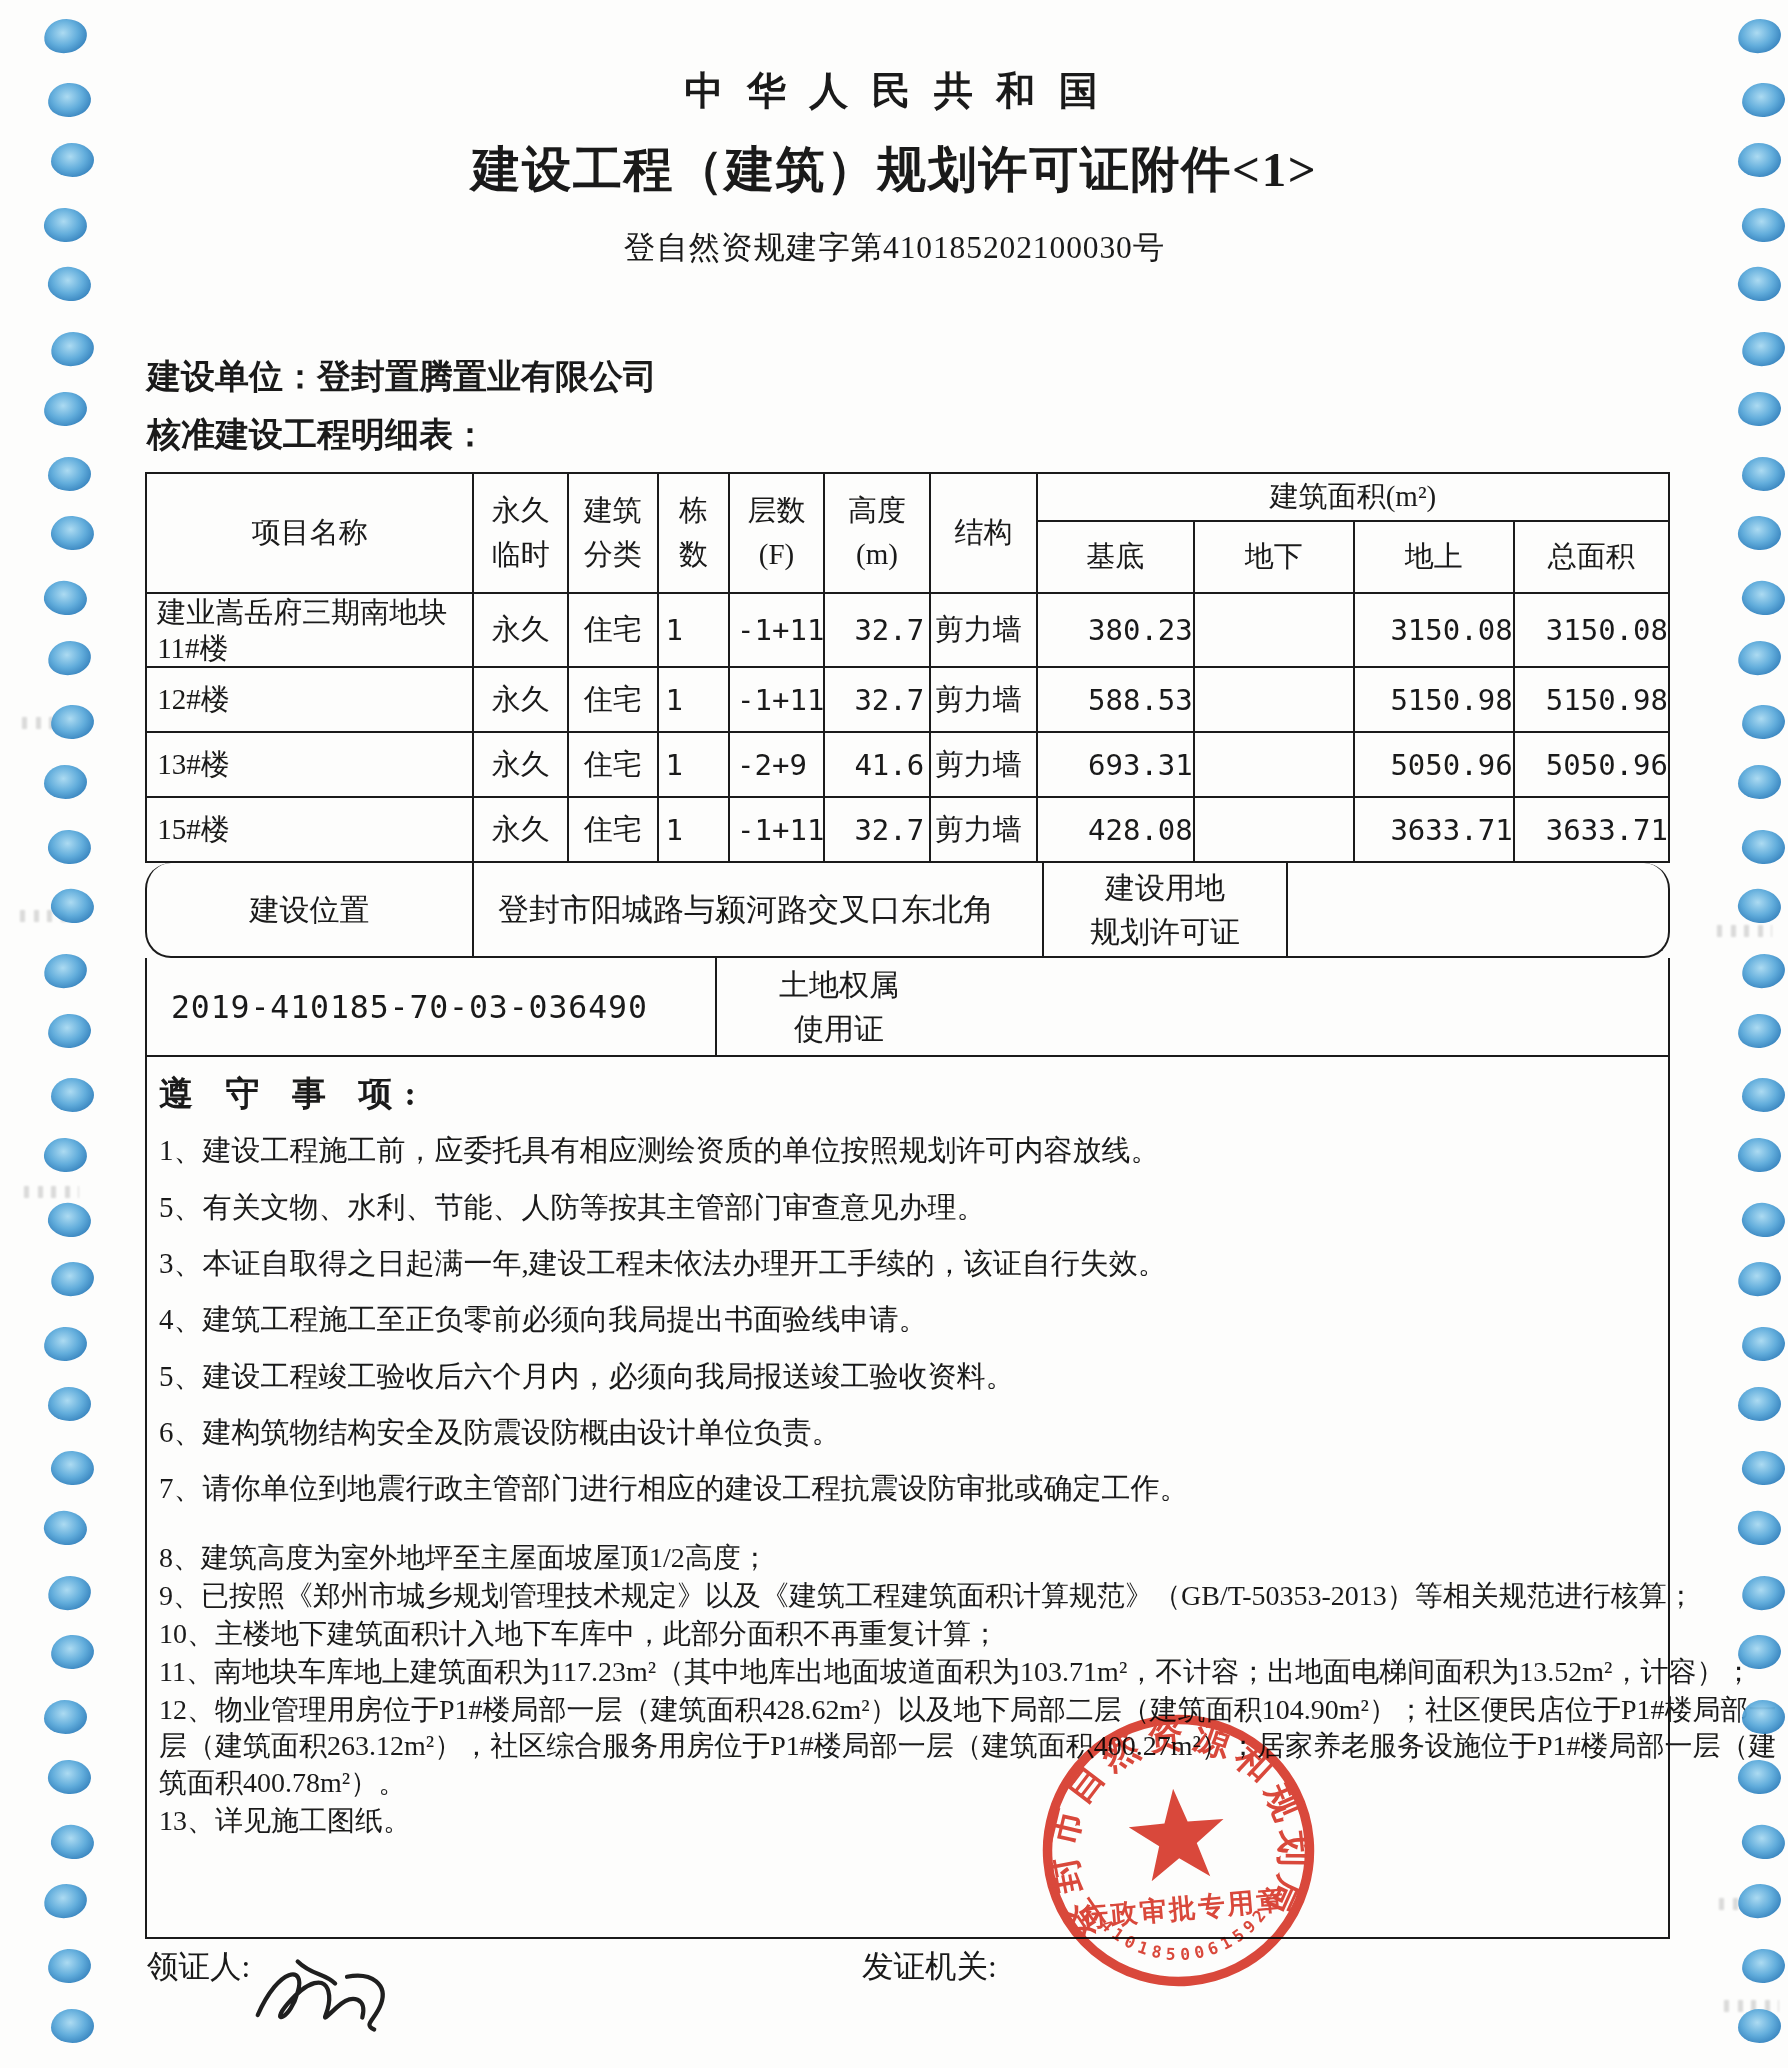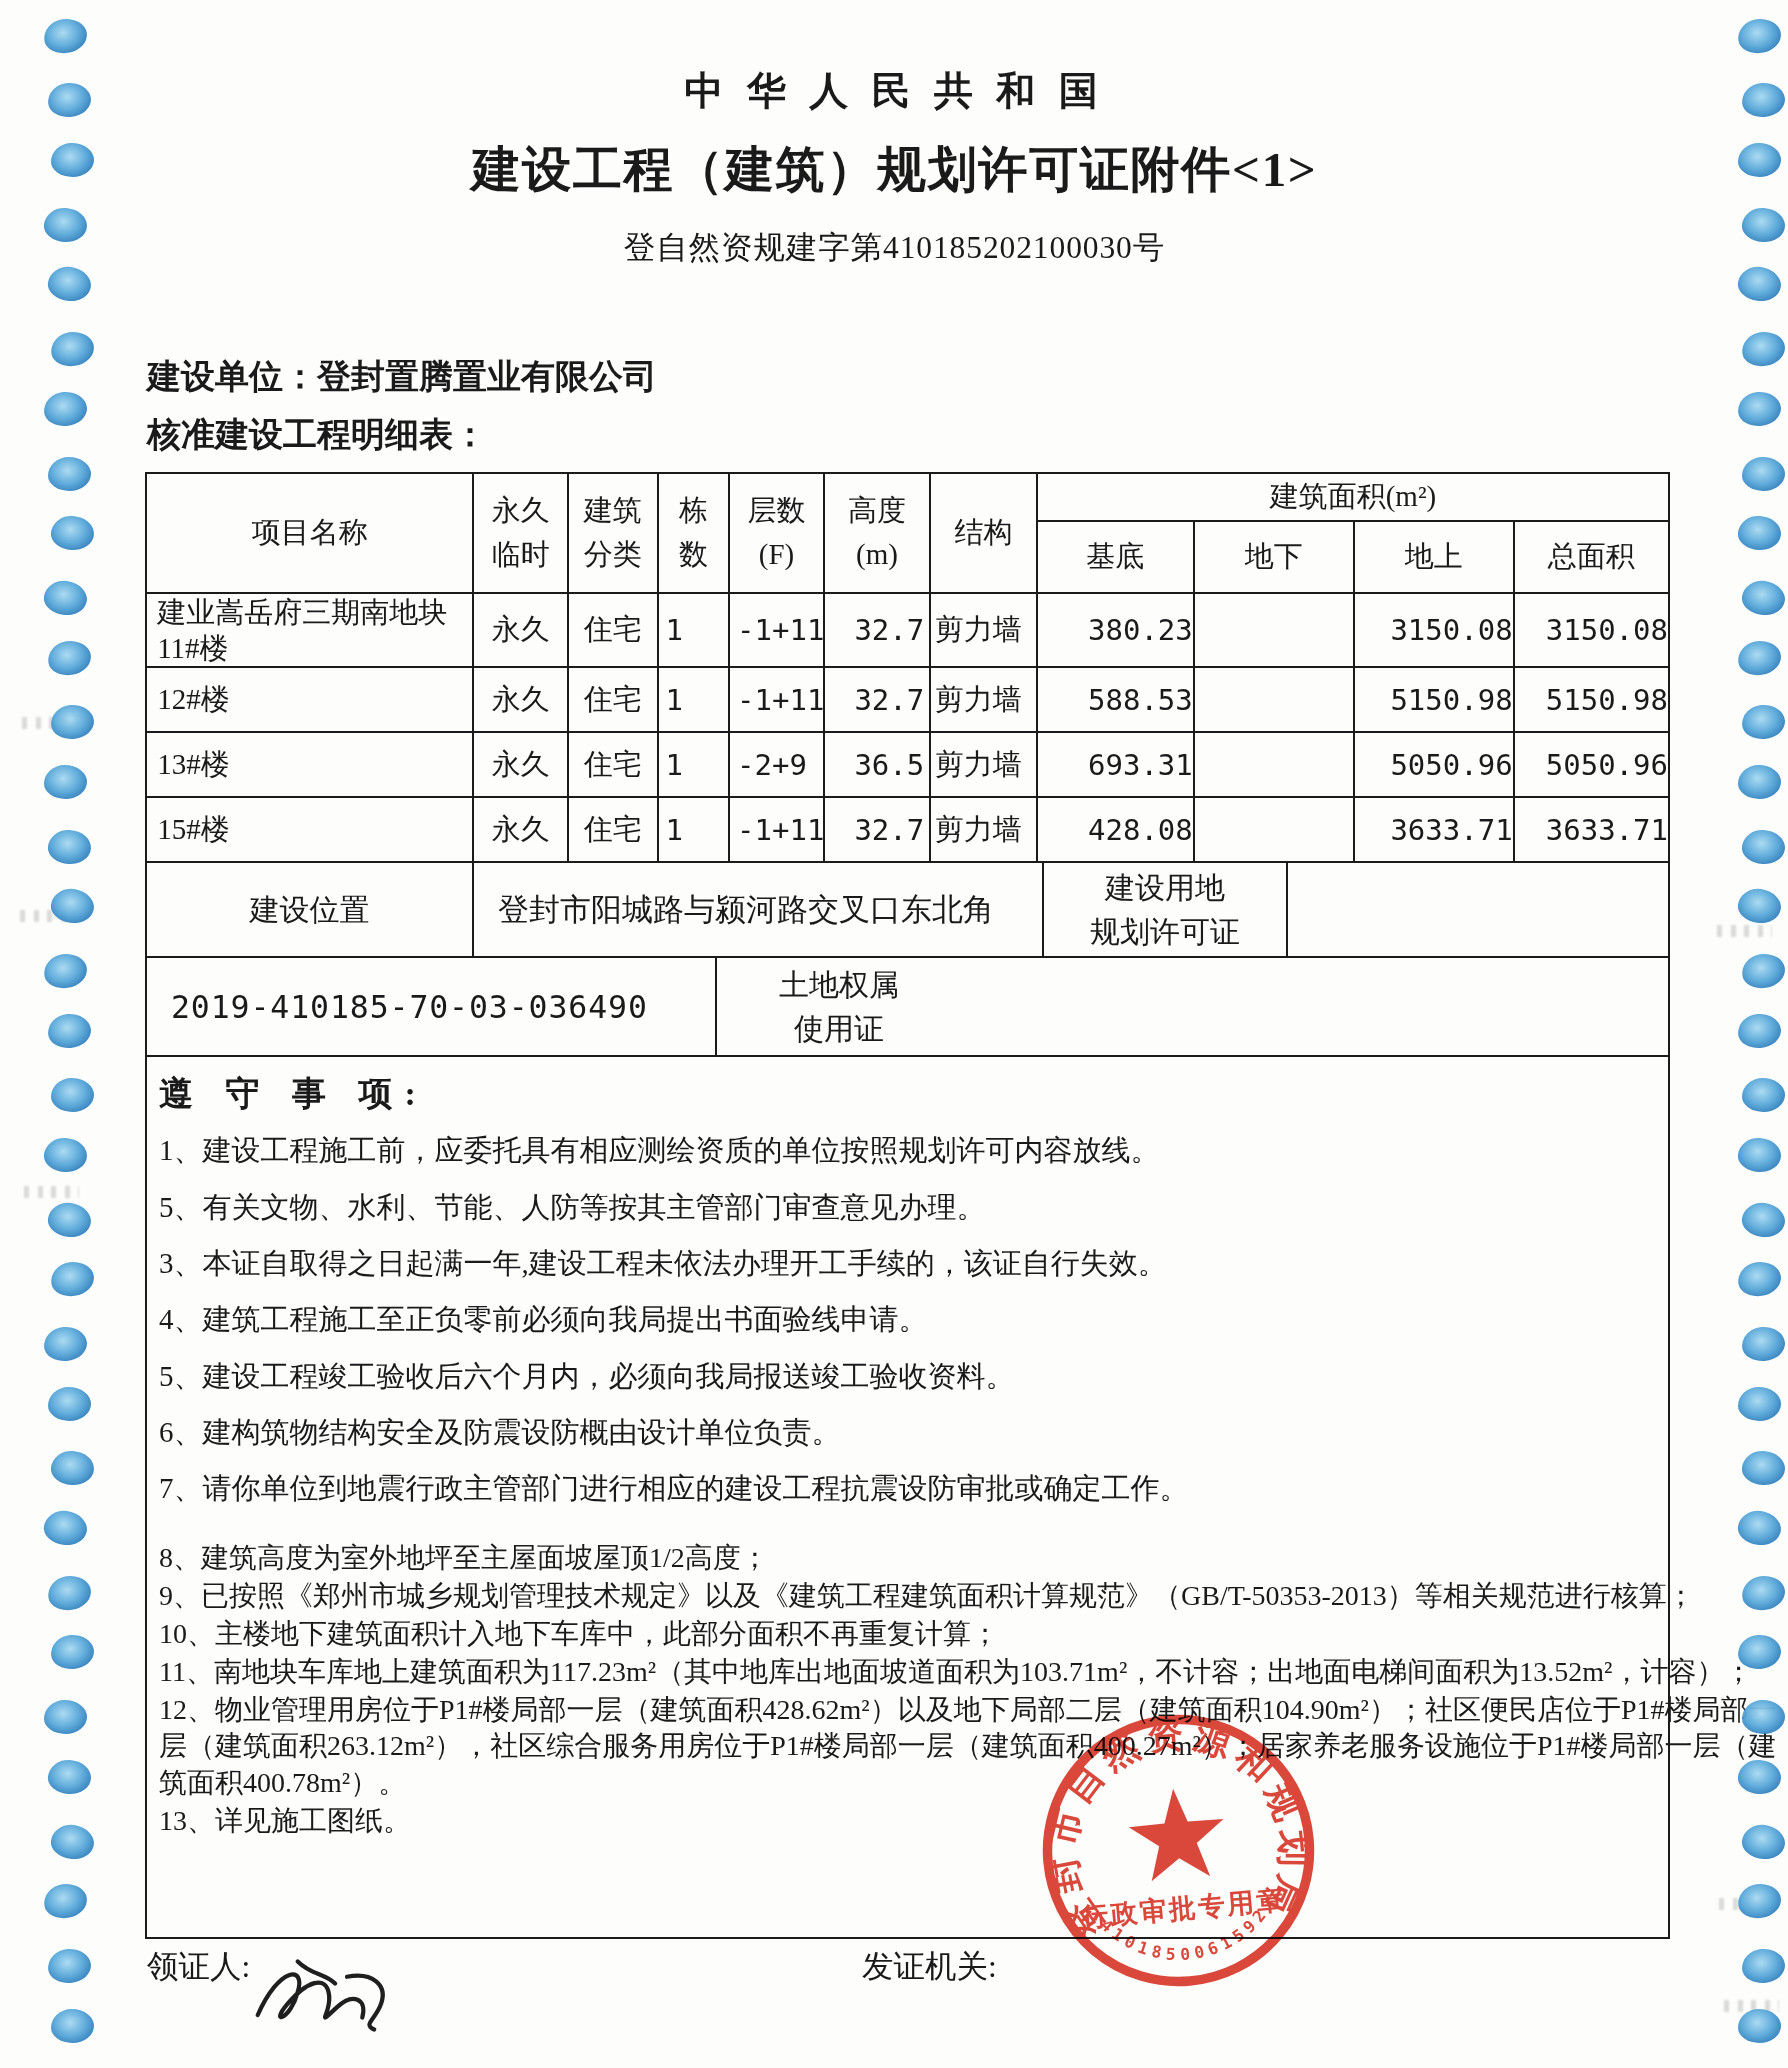--- a/index.html
+++ b/index.html
@@ -44,21 +44,21 @@
   .c-name   { text-align:left; padding-left:10.2px; font-size:29px; line-height:1.25; }
   .c-center { text-align:center; font-size:29px; }
   .c-floors { text-align:left; padding-left:6.8px; font-family:"DejaVu Sans Mono",monospace; font-size:29px; }
   .c-height { text-align:right; padding-right:5.1px; font-family:"DejaVu Sans Mono",monospace; font-size:29px; }
   .c-struct { text-align:left; padding-left:3.4px; font-size:29px; }
   .c-num    { text-align:right; font-family:"DejaVu Sans Mono",monospace; font-size:29px; }
   
   .frow { display:flex; border:2.6px solid #1b1b1b; border-top:none; }
   .frow > div { border-right:2.6px solid #1b1b1b; display:flex; align-items:center; }
   .frow > div:last-child { border-right:none; }
-  .loc  { height:95px; }
+  .loc  { height:95px;border-radius:26px; }
   .appr { height:99px; }
   .lab  { justify-content:center; text-align:center; font-size:30px; line-height:1.45; }
   .w-lab1 { width:21.5%; } .w-val1 { width:37.5%; } .w-lab2 { width:16%; } .w-val2 { width:25%; }
   .val { padding-left:24px; font-size:31px;text-align:center; }
   .mono { font-family:"DejaVu Sans Mono",monospace; font-size:31.5px; letter-spacing:0.9px; }
   .val2 { font-size:28px; line-height:1.3; padding:5.1px 8.5px; }
   
   .notes { border:2.6px solid #1b1b1b; border-top:none; min-height:882px; padding:13.6px 0 0 12px; overflow:visible; }
   .notes h3 { font-size:34px; font-weight:bold; letter-spacing:12px; }
   .note { font-size:29px; line-height:1.5; width:1618px; }
@@ -231,21 +231,21 @@
         <td class="c-num"></td>
         <td class="c-num">5150.98</td>
         <td class="c-num">5150.98</td>
       </tr>
       <tr>
         <td class="c-name pre">13#楼</td>
         <td class="c-center">永久</td>
         <td class="c-center">住宅</td>
         <td class="c-floors">1</td>
         <td class="c-floors">-2+9</td>
-        <td class="c-height">36.5</td>
+        <td class="c-height">41.6</td>
         <td class="c-struct">剪力墙</td>
         <td class="c-num">693.31</td>
         <td class="c-num"></td>
         <td class="c-num">5050.96</td>
         <td class="c-num">5050.96</td>
       </tr>
       <tr>
         <td class="c-name pre">15#楼</td>
         <td class="c-center">永久</td>
         <td class="c-center">住宅</td>

